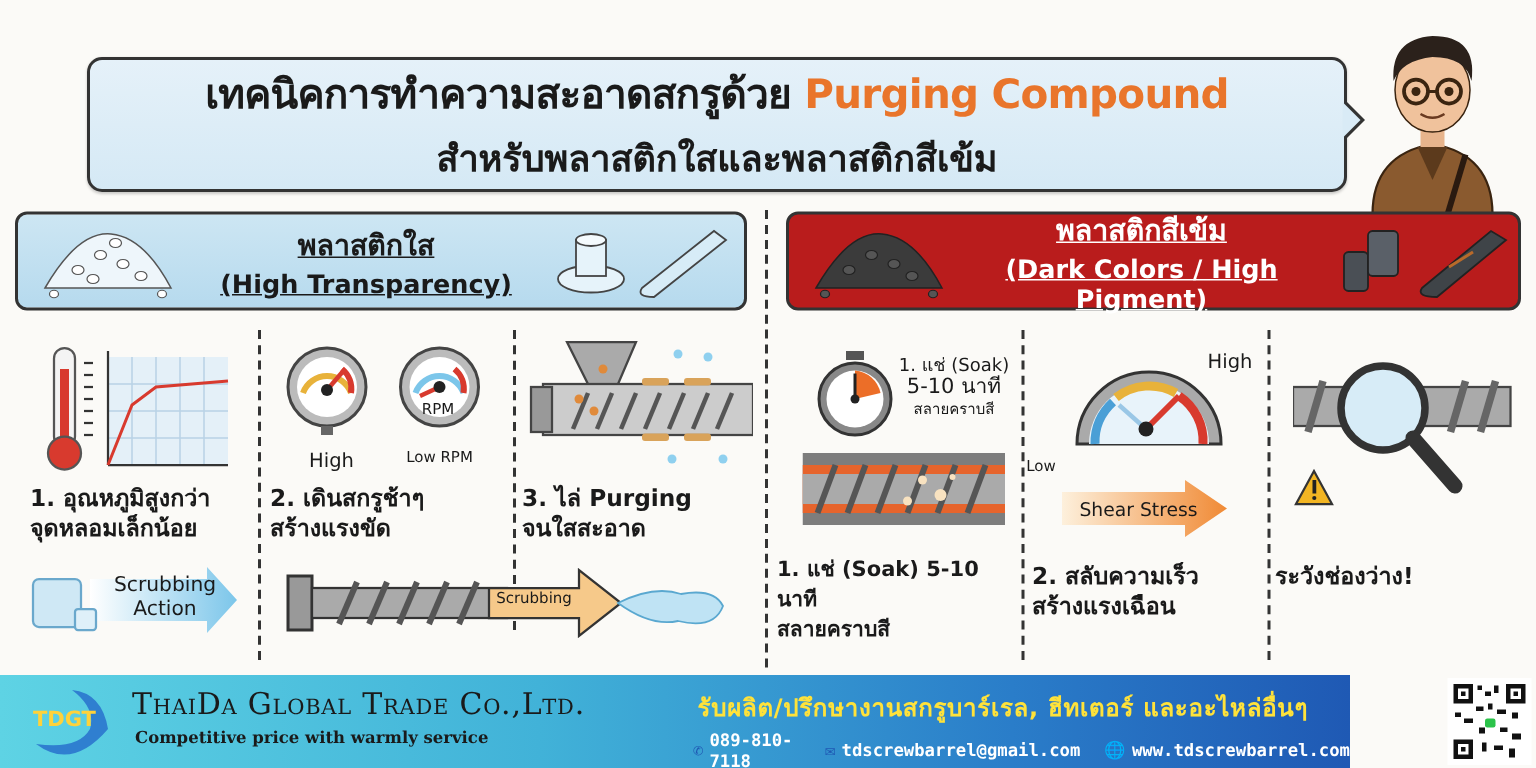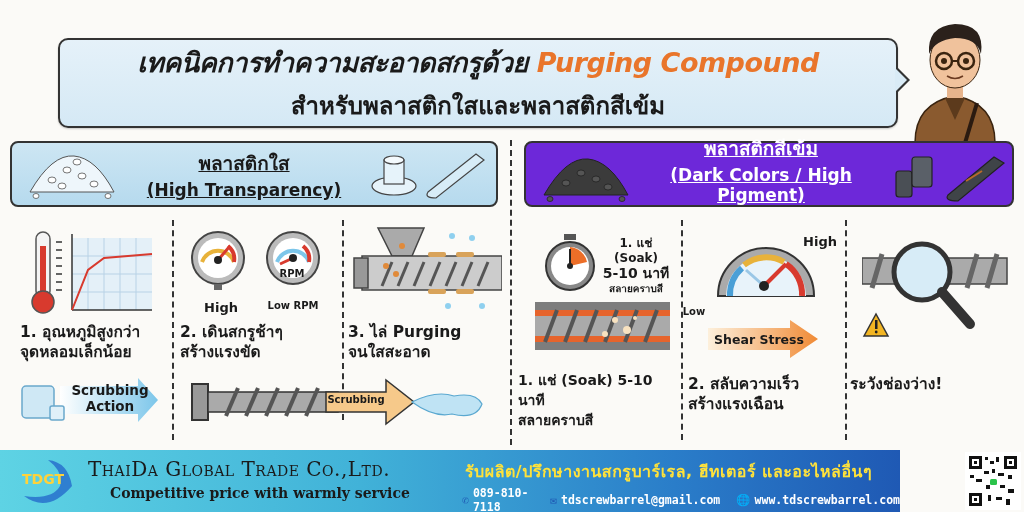--- a/index.html
+++ b/index.html
@@ -3,46 +3,46 @@
 <meta charset="utf-8">
 <style>
   * { box-sizing: border-box; margin: 0; padding: 0; }
   html, body { width: 1024px; height: 512px; overflow: hidden; background: #fbfaf7; font-family: "DejaVu Sans", "Liberation Sans", sans-serif; color: #1a1a1a; }
   .canvas { position: relative; width: 1024px; height: 512px; }
 
   
   .title-bubble { position: absolute; left: 58px; top: 38px; width: 840px; height: 90px; background: linear-gradient(#e5f1f9, #d5e9f5); border: 2px solid #333; border-radius: 10px; display: flex; flex-direction: column; align-items: center; justify-content: center; box-shadow: 0 1px 2px rgba(0,0,0,0.2); }
   .title-bubble::after { content: ""; position: absolute; right: -14px; top: 26px; width: 0; height: 0; border-top: 14px solid transparent; border-bottom: 14px solid transparent; border-left: 14px solid #333; }
   .title-bubble::before { content: ""; position: absolute; right: -11px; top: 28px; width: 0; height: 0; border-top: 12px solid transparent; border-bottom: 12px solid transparent; border-left: 12px solid #d9ebf6; z-index: 2; }
-  .title-line1 { font-size: 27px; font-weight: bold; letter-spacing: -0.5px; font-style: italic; }
+  .title-line1 { font-size: 27px; font-weight: bold; letter-spacing: -0.5px; }
   .title-line1 .accent { color: #e9752b; }
   .title-line2 { font-size: 24px; font-weight: bold; margin-top: 2px; }
 
   
   .avatar { position: absolute; left: 905px; top: 8px; width: 100px; height: 135px; }
 
   
   .sec-header { position: absolute; top: 141px; height: 66px; border: 2px solid #333; border-radius: 8px; display: flex; align-items: center; }
   .sec-clear { left: 10px; width: 488px; background: linear-gradient(#cde6f3, #b6daee); }
-  .sec-dark { left: 524px; width: 490px; background: #6d28d9; color: #fff; align-items: flex-end; }
+  .sec-dark { left: 524px; width: 490px; background: #b91c1c; color: #fff; }
   .sec-title { flex: 1; text-align: center; font-weight: bold; text-decoration: underline; }
   .sec-title .th { font-size: 19px; display: block; }
   .sec-title .en { font-size: 17px; display: block; margin-top: 2px; }
 
   
   .vdiv { position: absolute; width: 0; border-left: 2px dashed #333; }
 
   
   .caption { position: absolute; font-weight: bold; font-size: 15.5px; line-height: 20px; }
-  .small-label { position: absolute; font-weight: bold; font-size: 12px; text-align: center; }
+  .small-label { position: absolute; font-weight: normal; font-size: 12px; text-align: center; }
 
   
   .footer { position: absolute; left: 0; top: 450px; width: 900px; height: 62px; background: linear-gradient(90deg, #5ed3e4 0%, #41b2d8 40%, #2a7dc9 75%, #1f59b4 100%); }
   .company-name { position: absolute; left: 88px; top: 7px; font-family: "DejaVu Serif", "Liberation Serif", serif; font-weight: normal; font-size: 20px; color: #1a1a1a; letter-spacing: 0.5px; font-variant: small-caps; }
-  .company-slogan { position: absolute; left: 90px; top: 35px; font-family: "DejaVu Serif", "Liberation Serif", serif; font-weight: bold; font-size: 14px; color: #1a1a1a; margin-left: 20px; }
+  .company-slogan { position: absolute; left: 90px; top: 35px; font-family: "DejaVu Serif", "Liberation Serif", serif; font-weight: bold; font-size: 11px; color: #1a1a1a; }
   .service-line { position: absolute; left: 465px; top: 9px; font-size: 16px; font-weight: bold; color: #ffe23a; letter-spacing: 0.5px; }
   .contacts { position: absolute; left: 462px; top: 36px; display: flex; gap: 16px; font-family: "DejaVu Sans Mono", "Liberation Mono", monospace; font-weight: bold; font-size: 11.5px; color: #fff; }
   .contact { display: flex; align-items: center; gap: 4px; }
   .qr { position: absolute; left: 965px; top: 452px; width: 56px; height: 58px; background: #fff; padding: 3px; }
 </style>
 </head>
 <body>
 
 <div class="canvas">
 

